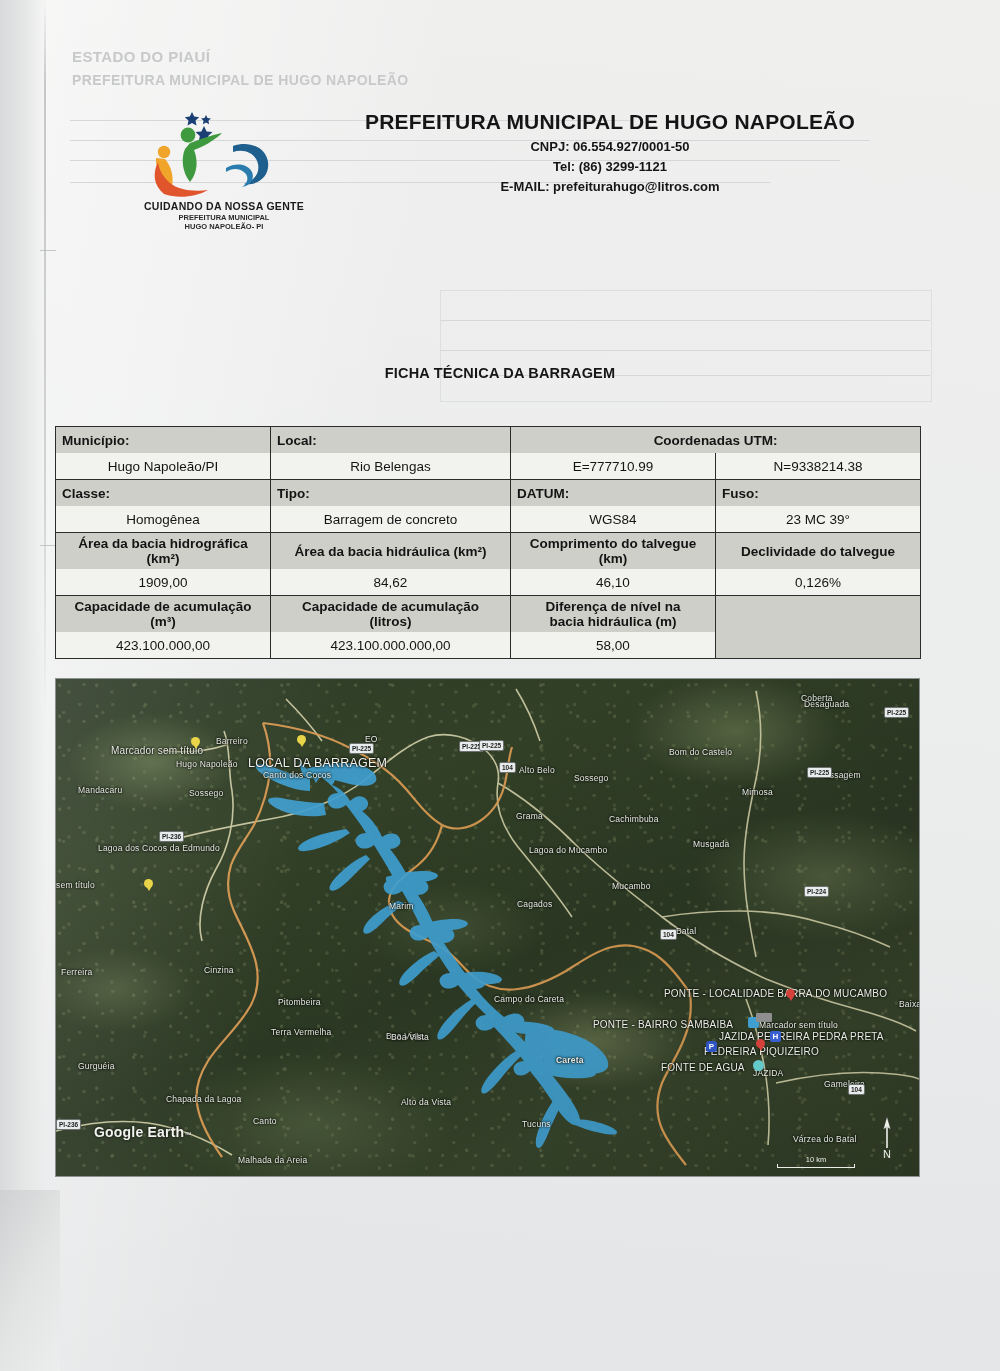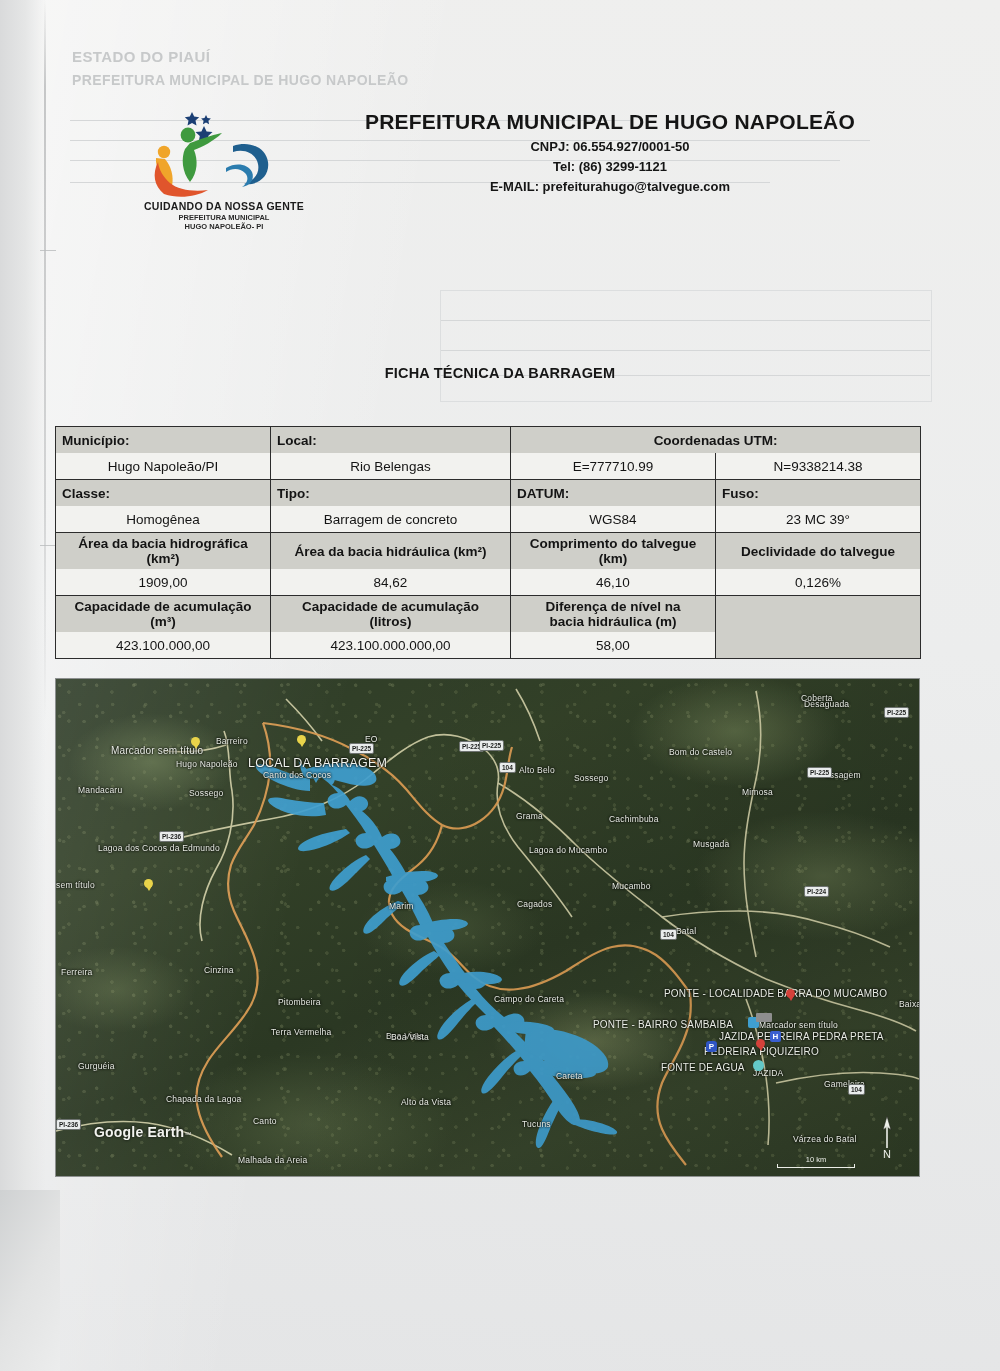--- a/index.html
+++ b/index.html
@@ -205,21 +205,21 @@
   <div class="logo-cap">CUIDANDO DA NOSSA GENTE</div>
   <div class="logo-cap2">
     <span>PREFEITURA MUNICIPAL</span><br>
     <span>HUGO NAPOLEÃO- PI</span>
   </div>
 
   <div class="head-text">
     <div class="l1">PREFEITURA MUNICIPAL DE HUGO NAPOLEÃO</div>
     <div class="l2">CNPJ: 06.554.927/0001-50</div>
     <div class="l3">Tel: (86) 3299-1121</div>
-    <div class="l4">E-MAIL: prefeiturahugo@talvegue.com</div>
+    <div class="l4">E-MAIL: prefeiturahugo@litros.com</div>
   </div>
 </div>
 
 <div class="doc-title">FICHA TÉCNICA DA BARRAGEM</div>
 
 <div class="tbl-wrap">
 <table class="ficha">
   <colgroup>
     <col style="width:215px">
         <col style="width:240px">
@@ -411,21 +411,21 @@
       <div class="maplabel" style="left: 461px; top: 220px;">Cagados</div>
       <div class="maplabel" style="left: 620px; top: 247px;">Batal</div>
       <div class="maplabel" style="left: 5px; top: 288px;">Ferreira</div>
       <div class="maplabel" style="left: 148px; top: 286px;">Cinzina</div>
       <div class="maplabel" style="left: 222px; top: 318px;">Pitombeira</div>
       <div class="maplabel" style="left: 330px; top: 352px;">Boa Vista</div>
       <div class="maplabel" style="left: 215px; top: 348px;">Terra Vermelha</div>
       <div class="maplabel" style="left: 335px; top: 353px;">Boa Vista</div>
       <div class="maplabel" style="left: 22px; top: 382px;">Gurguéia</div>
       <div class="maplabel" style="left: 438px; top: 315px;">Campo do Careta</div>
-      <div class="maplabel" style="left: 500px; top: 392px;">Careta</div>
+      <div class="maplabel" style="left: 500px; top: 376px; font-weight: bold;">Careta</div>
       <div class="maplabel" style="left: 345px; top: 418px;">Alto da Vista</div>
       <div class="maplabel" style="left: 466px; top: 440px;">Tucuns</div>
       <div class="maplabel" style="left: 110px; top: 415px;">Chapada da Lagoa</div>
       <div class="maplabel" style="left: 197px; top: 437px;">Canto</div>
       <div class="maplabel" style="left: 182px; top: 476px;">Malhada da Areia</div>
       <div class="maplabel mid" style="left: 608px; top: 309px;">PONTE - LOCALIDADE BARRA DO MUCAMBO</div>
       <div class="maplabel mid" style="left: 537px; top: 340px;">PONTE - BAIRRO SAMBAIBA</div>
       <div class="maplabel" style="left: 703px; top: 341px;">Marcador sem título</div>
       <div class="maplabel mid" style="left: 663px; top: 352px;">JAZIDA PEDREIRA PEDRA PRETA</div>
       <div class="maplabel mid" style="left: 648px; top: 367px;">PEDREIRA PIQUIZEIRO</div>

